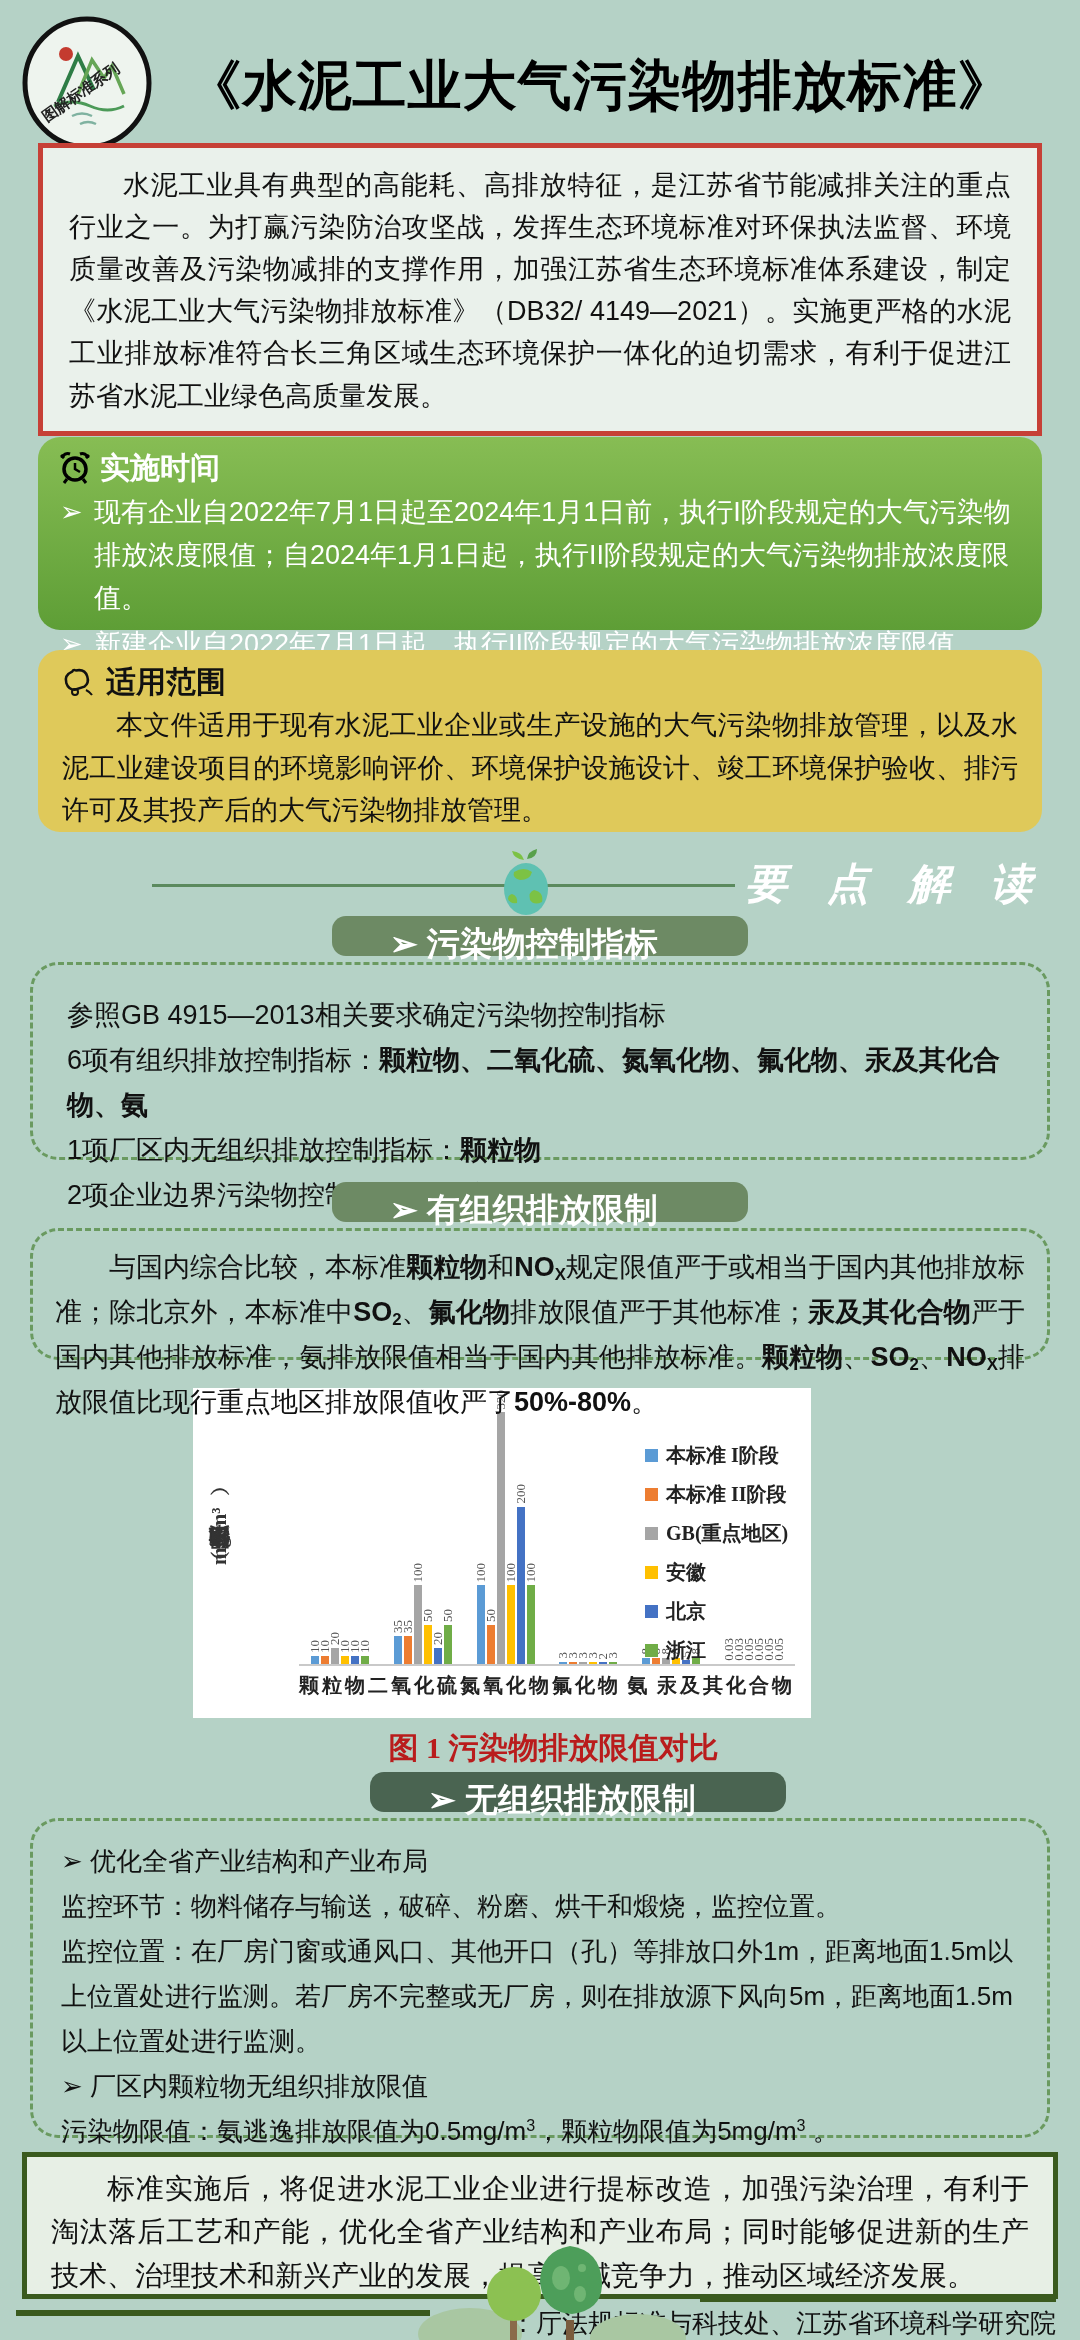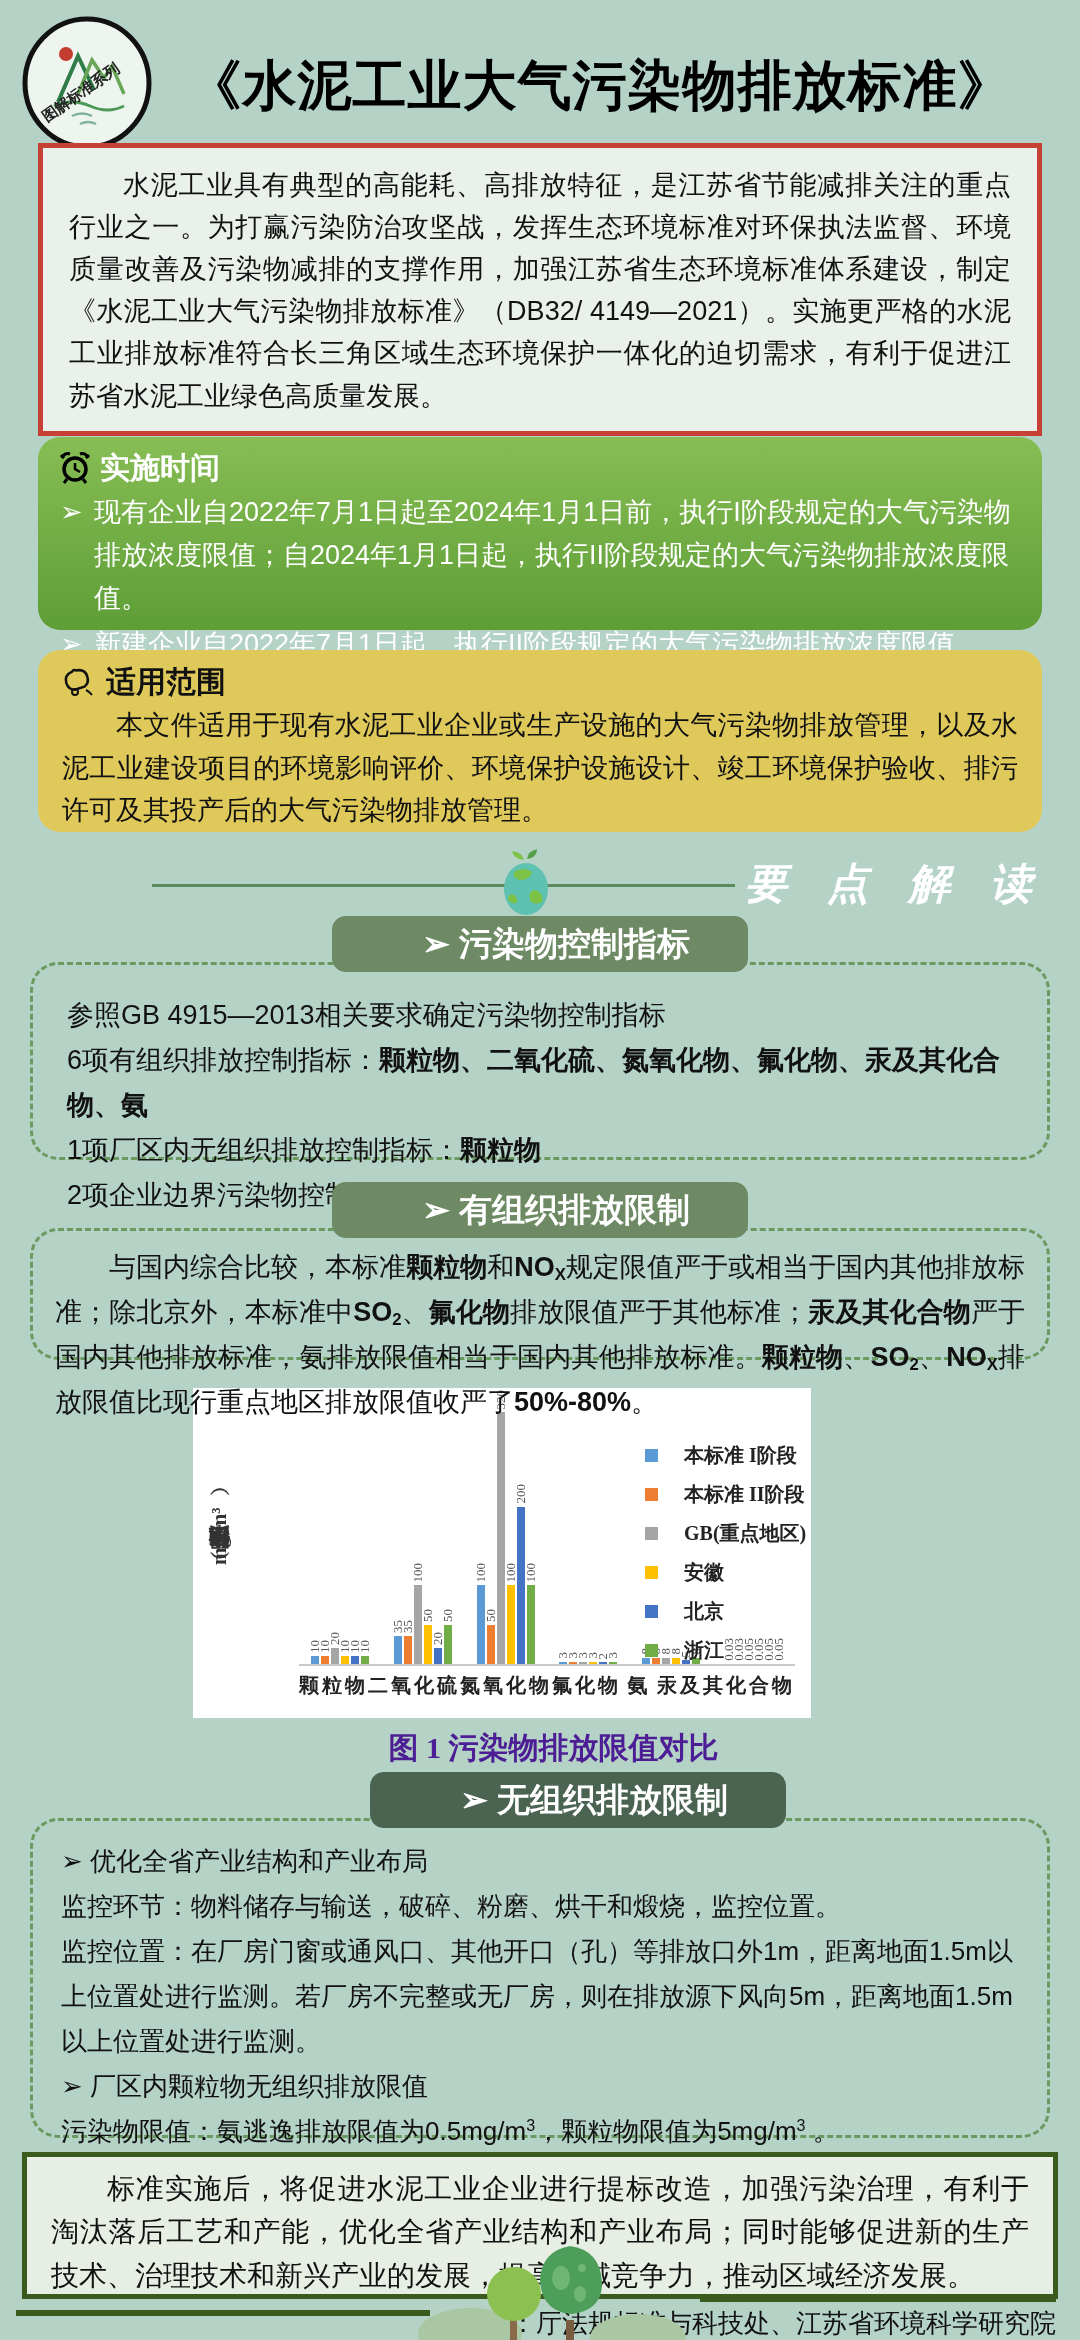--- a/index.html
+++ b/index.html
@@ -51,21 +51,21 @@
   .divider-line { left:152px; top:884px; width:583px; height:3px; background:#5b8a5e; }
   .earth { left:494px; top:846px; width:64px; height:72px; }
   .divider-label {
     left:745px; top:856px; width:320px; color:#fff; font-size:42px; font-weight:bold;
     font-style:italic; letter-spacing:14px; white-space:nowrap;
   }
 
   
   .pill {
     left:50%; transform:translateX(-50%);
-    min-width:300px; padding:0 58px; height:56px; line-height:56px; text-align:right;
+    min-width:300px; padding:0 58px; height:40px; line-height:56px; text-align:left;
     background:#6d8a64; border-radius:14px; color:#fff; font-size:33px; font-weight:bold;
     z-index:2; white-space:nowrap;
   }
   .pill.dark { background:#4a6451; }
   .pill-1 { top:916px; }
   .pill-2 { top:1182px; }
   .pill-3 { top:1772px;margin-left:38px; }
 
   
   .dash-box {
@@ -93,25 +93,25 @@
   .bar { width:8px; }
   .bar-label {
     position:absolute; left:50%; margin-left:-8px;
     writing-mode:vertical-rl; transform:rotate(180deg);
     font-family:"Liberation Serif", serif; font-size:13px; color:#555; white-space:nowrap;
   }
   .chart-cats { position:absolute; left:106px; top:284px; width:496px; display:flex; }
   .chart-cat { flex:1; text-align:center; font-family:"Liberation Serif", serif;
     font-weight:bold; font-size:20px; letter-spacing:3px; color:#222; white-space:nowrap; }
   .chart-legend { position:absolute; left:452px; top:48px; }
-  .legend-item { display:flex; align-items:center; gap:26px; height:39px;
+  .legend-item { display:flex; align-items:center; gap:8px; height:39px;
     font-family:"Liberation Serif", serif; font-weight:bold; font-size:20px; color:#222; white-space:nowrap; }
   .legend-swatch { width:13px; height:13px; display:inline-block; }
   .chart-caption { left:0; right:0; top:1728px; text-align:center;
-    font-family:"Liberation Serif", serif; font-weight:bold; font-size:30px; color:#4c1d95;padding-left:27px; }
+    font-family:"Liberation Serif", serif; font-weight:bold; font-size:30px; color:#b91c1c;padding-left:27px; }
 
   
   .bottom-box {
     left:22px; top:2152px; width:1036px; height:147px; box-sizing:border-box;
     border:5px solid #3a5a1e; background:#e7efe5;
     padding:10px 24px; font-size:28px; line-height:1.55; text-align:justify; text-indent:2em;
   }
   .decor-line { height:6px; background:#3a5a1e; }
   .decor-left  { left:16px; top:2310px; width:414px; }
   .decor-right { left:700px; top:2296px; width:356px; }

